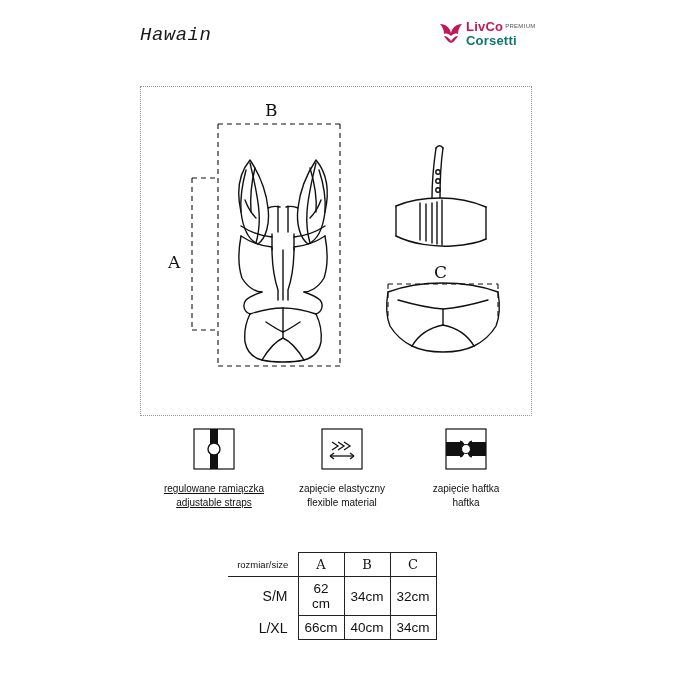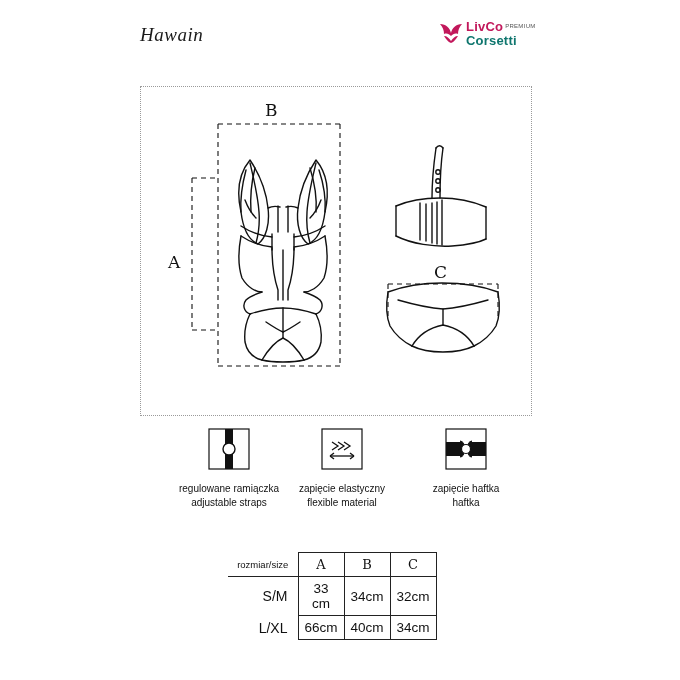--- a/index.html
+++ b/index.html
@@ -20,21 +20,21 @@
   .header {
     position: absolute;
     top: 0; left: 0;
     width: 680px;
     height: 62px;
   }
   .product-title {
     position: absolute;
     left: 140px;
     top: 24px;
-    font-family: Liberation Serif, serif;
+    font-family: Liberation Mono, monospace;
     font-style: italic;
     font-size: 19px;
     letter-spacing: 0.5px;
     color: #1a1a1a;
     white-space: nowrap;
   }
   .brand {
     position: absolute;
     right: 132px;
     top: 18px;
@@ -107,21 +107,21 @@
     left: 150px;
     top: 426px;
     width: 380px;
     height: 100px;
   }
   .feature {
     position: absolute;
     width: 128px;
     text-align: center;
   }
-  .feature-1 { left: 15px; }
+  .feature-1 { left: 0px; text-decoration: underline; }
   .feature-2 { left: 128px; }
   .feature-3 { left: 252px; }
   .feature-icon {
     width: 60px;
     height: 46px;
     margin: 0 auto 10px auto;
     position: relative;
   }
   .feature-caption {
     font-size: 10px;
@@ -349,21 +349,21 @@
 <table class="size-table">
   <tbody>
       <tr>
     <td class="hdr-label">rozmiar/size</td>
     <td class="hdr-col">A</td>
     <td class="hdr-col">B</td>
     <td class="hdr-col">C</td>
   </tr>
   <tr>
     <td class="row-label">S/M</td>
-    <td class="val">33 cm</td>
+    <td class="val">62 cm</td>
     <td class="val">34cm</td>
     <td class="val">32cm</td>
   </tr>
   <tr>
     <td class="row-label">L/XL</td>
     <td class="val">66cm</td>
     <td class="val">40cm</td>
     <td class="val">34cm</td>
   </tr>
 </tbody>

